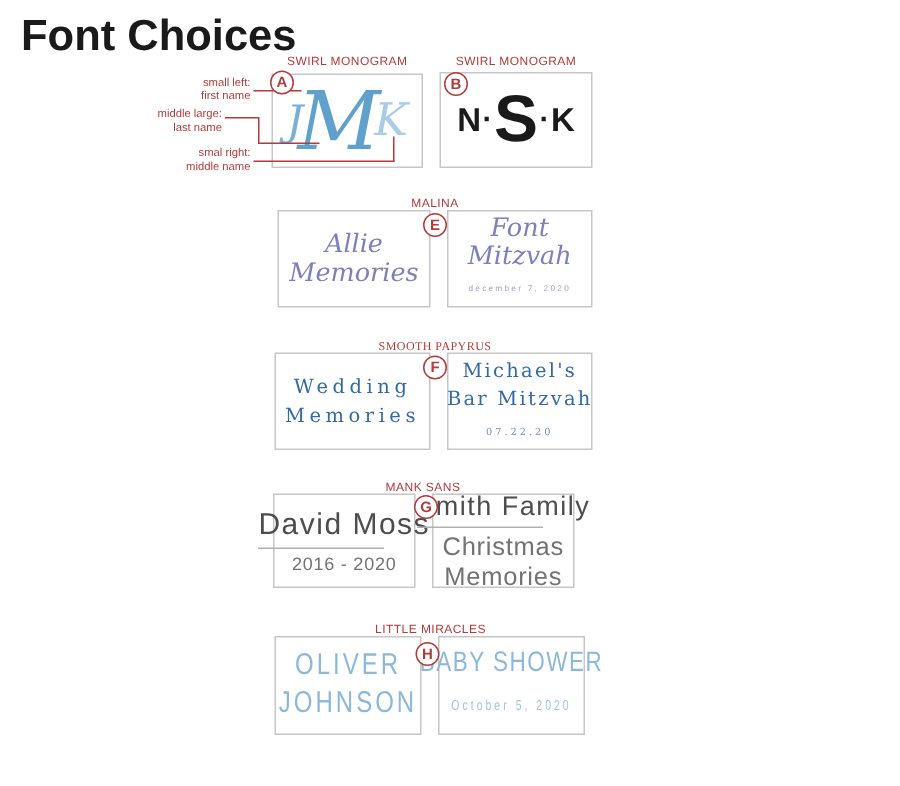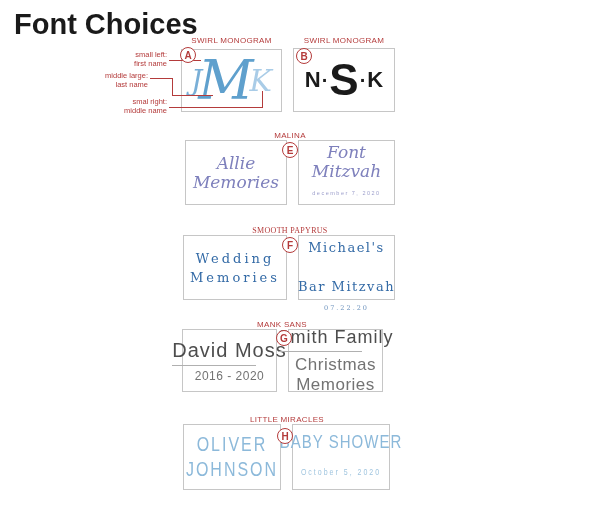--- a/index.html
+++ b/index.html
@@ -26,21 +26,21 @@
   .bk-n{font-size:22px;}
   .bk-dot{font-size:20px;margin:0 1px;}
   
   .malina{font-family:"DejaVu Serif","Liberation Serif",serif;font-style:italic;color:#7e80bc;
           font-size:17px;line-height:19px;text-align:center;}
   .malina-date{font-family:"Liberation Sans",sans-serif;font-style:normal;font-size:5.5px;
                letter-spacing:1.5px;color:#9c9ecb;margin-top:3px;}
   
   .papyrus{font-family:"DejaVu Serif","Liberation Serif",serif;color:#336aa6;font-size:13px;
            line-height:19px;letter-spacing:3px;text-align:center;white-space:nowrap;}
-  .papyrus .tight{letter-spacing:1.5px;margin-top:20px;}
+  .papyrus .tight{letter-spacing:1.5px;}
   .papyrus-date{font-size:6.5px;letter-spacing:2px;color:#6c92bd;margin-top:3px;}
   
   .mank-title{font-size:20px;color:#4d4d4d;letter-spacing:1px;white-space:nowrap;}
   .mank-rule{height:1px;background:#b0b0b0;margin:3px 0 3px 0;}
   .mank-sub{font-size:12px;color:#737373;letter-spacing:0.5px;}
   
   .miracles{color:#8cb9da;font-size:16px;line-height:20px;letter-spacing:2px;text-align:center;
             transform:scaleY(1.25);font-weight:400;white-space:nowrap;}
   .miracles-date{font-size:7px;letter-spacing:2px;color:#a0c5df;margin-top:4px;transform:scaleY(1.1);}
 </style>

